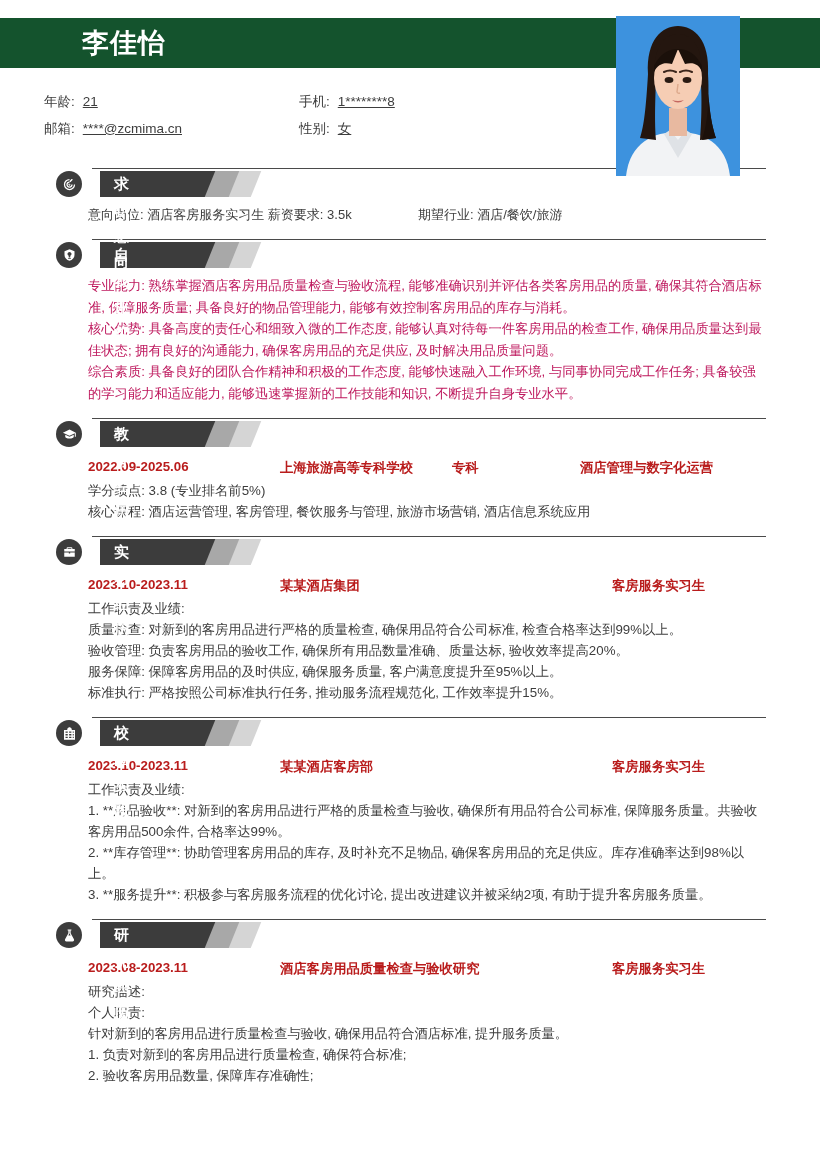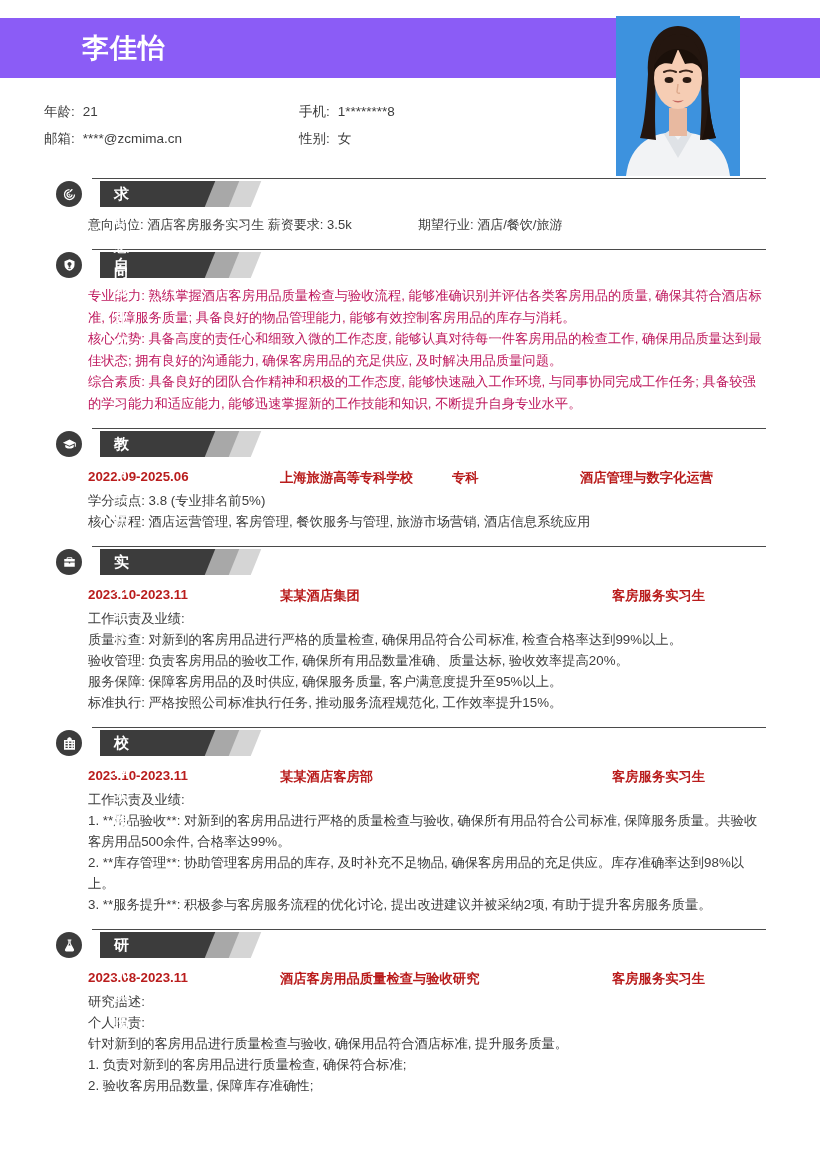--- a/index.html
+++ b/index.html
@@ -7,22 +7,22 @@
     width: 820px; height: 1160px;
     background: #ffffff;
     font-family: "Liberation Sans", "DejaVu Sans", sans-serif;
     overflow: hidden;
   }
   .page { position: relative; width: 820px; height: 1160px; background:#fff; }
 
   
   .header {
     position: relative;
-    height: 60px;
-    background: #8b5cf6;
+    height: 50px;
+    background: #14532d;
     margin: 18px 0 6px 0;
   }
   .header-name {
     position: absolute;
     left: 82px; top: 50%;
     transform: translateY(-50%);
     color: #ffffff;
     font-size: 27px;
     font-weight: bold;
     letter-spacing: 1px;
@@ -41,21 +41,21 @@
   .contact {
     position: relative;
     margin: 20px 0 0 0;
     padding: 0 0 0 44px;
     height: 66px;
   }
   .contact-row { display: flex; height: 27px; align-items: center; }
   .contact-cell { display: flex; align-items: baseline; }
   .contact-cell.c1 { width: 255px; }
   .contact-label { color: #3d3d3d; font-size: 13.5px; }
-  .contact-value { color: #3d3d3d; font-size: 13.5px; margin-left: 8px; }
+  .contact-value { color: #3d3d3d; font-size: 13.5px; margin-left: 8px; text-decoration: underline; }
 
   
   .section { position: relative; margin-top: 14px; }
   .sec-head {
     position: relative;
     height: 30px;
     margin-left: 56px;
     margin-right: 54px;
   }
   .sec-rule {

